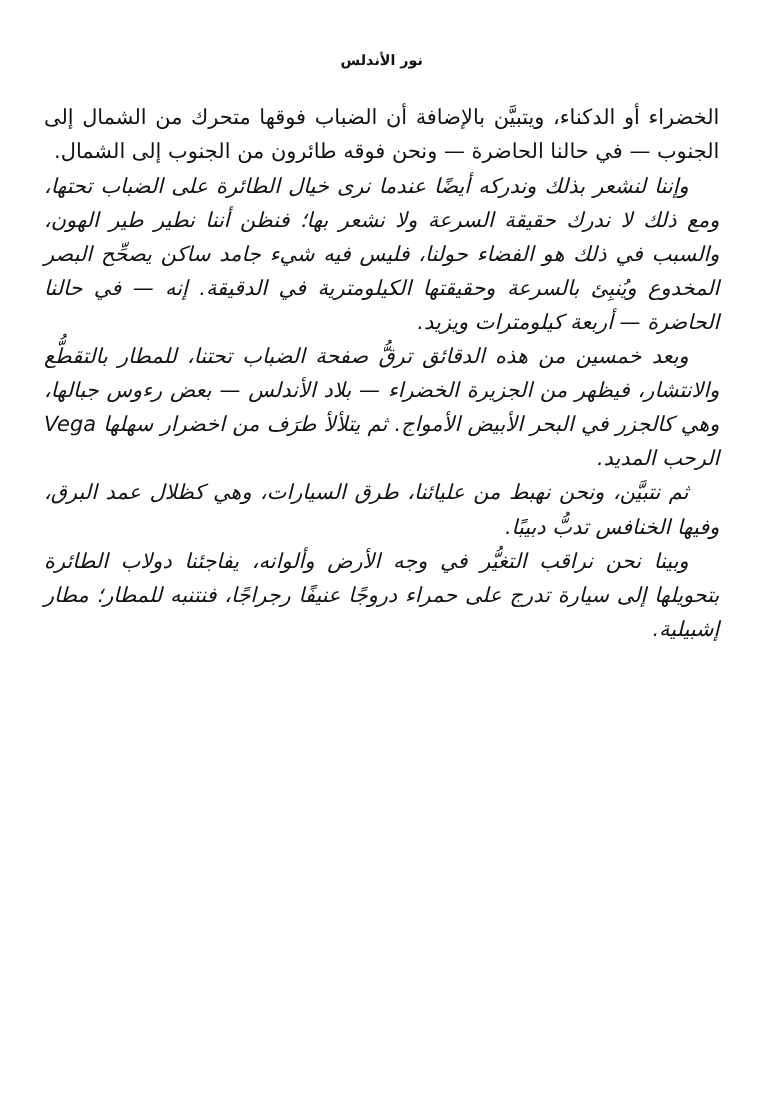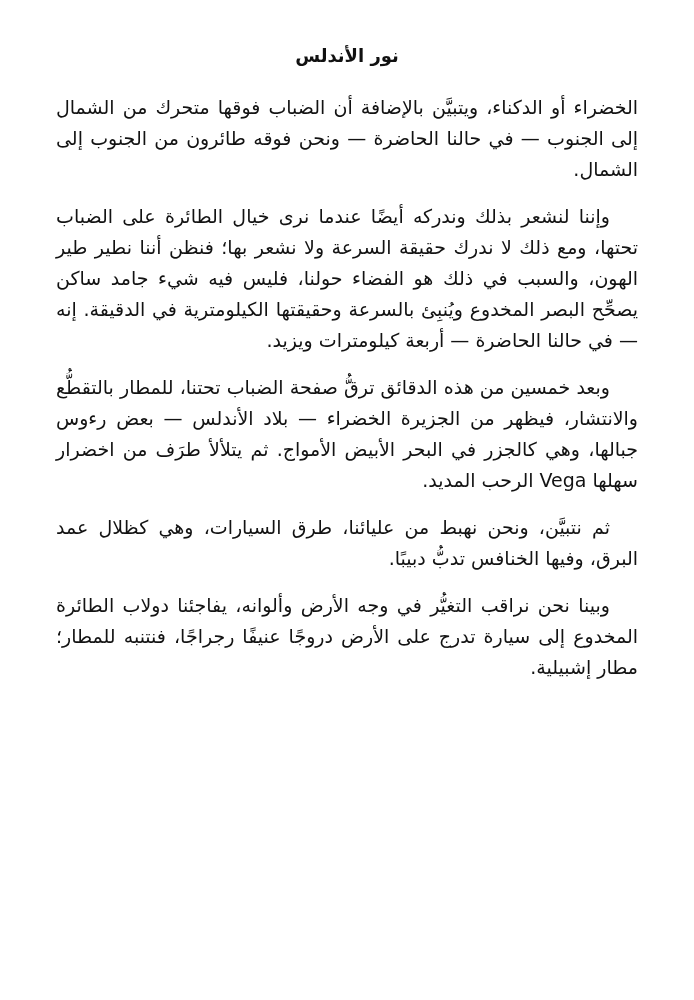--- a/index.html
+++ b/index.html
@@ -12,49 +12,50 @@
     width: 694px;
     height: 1000px;
     background: #ffffff;
     box-sizing: border-box;
     padding: 48px 40px 0 40px;
     font-family: "DejaVu Sans", sans-serif;
     overflow: hidden;
   }
   .running-title {
     text-align: center;
-    font-size: 18px;
+    font-size: 13px;
     font-weight: bold;
     color: #111111;
     line-height: 16px;
     margin-bottom: 28px;
   }
   .content {
     direction: rtl;
     unicode-bidi: embed;
     text-align: justify;
     font-size: 19px;
     line-height: 31px;
     color: #121212;
     letter-spacing: 0;
   }
   .content p {
-    margin: 16px;
+    margin: 0;
     padding: 0;
   }
   .content p.indent {
     text-indent: 28px;
+    font-style: italic;
   }
 </style>
 </head>
 <body>
 
 <div class="page">
   <div class="running-title">نور الأندلس</div>
 
   <div class="content">
     <p>الخضراء أو الدكناء، ويتبيَّن بالإضافة أن الضباب فوقها متحرك من الشمال إلى الجنوب — في حالنا الحاضرة — ونحن فوقه طائرون من الجنوب إلى الشمال.</p>
     <p class="indent">وإننا لنشعر بذلك وندركه أيضًا عندما نرى خيال الطائرة على الضباب تحتها، ومع ذلك لا ندرك حقيقة السرعة ولا نشعر بها؛ فنظن أننا نطير طير الهون، والسبب في ذلك هو الفضاء حولنا، فليس فيه شيء جامد ساكن يصحِّح البصر المخدوع ويُنبِئ بالسرعة وحقيقتها الكيلومترية في الدقيقة. إنه — في حالنا الحاضرة — أربعة كيلومترات ويزيد.</p>
     <p class="indent">وبعد خمسين من هذه الدقائق ترقُّ صفحة الضباب تحتنا، للمطار بالتقطُّع والانتشار، فيظهر من الجزيرة الخضراء — بلاد الأندلس — بعض رءوس جبالها، وهي كالجزر في البحر الأبيض الأمواج. ثم يتلألأ طرَف من اخضرار سهلها Vega الرحب المديد.</p>
     <p class="indent">ثم نتبيَّن، ونحن نهبط من عليائنا، طرق السيارات، وهي كظلال عمد البرق، وفيها الخنافس تدبُّ دبيبًا.</p>
-    <p class="indent">وبينا نحن نراقب التغيُّر في وجه الأرض وألوانه، يفاجئنا دولاب الطائرة المخدوع إلى سيارة تدرج على الأرض دروجًا عنيفًا رجراجًا، فنتنبه للمطار؛ مطار إشبيلية.</p>
+    <p class="indent">وبينا نحن نراقب التغيُّر في وجه الأرض وألوانه، يفاجئنا دولاب الطائرة بتحويلها إلى سيارة تدرج على حمراء دروجًا عنيفًا رجراجًا، فنتنبه للمطار؛ مطار إشبيلية.</p>
   </div>
 </div>
 
 </body></html>

